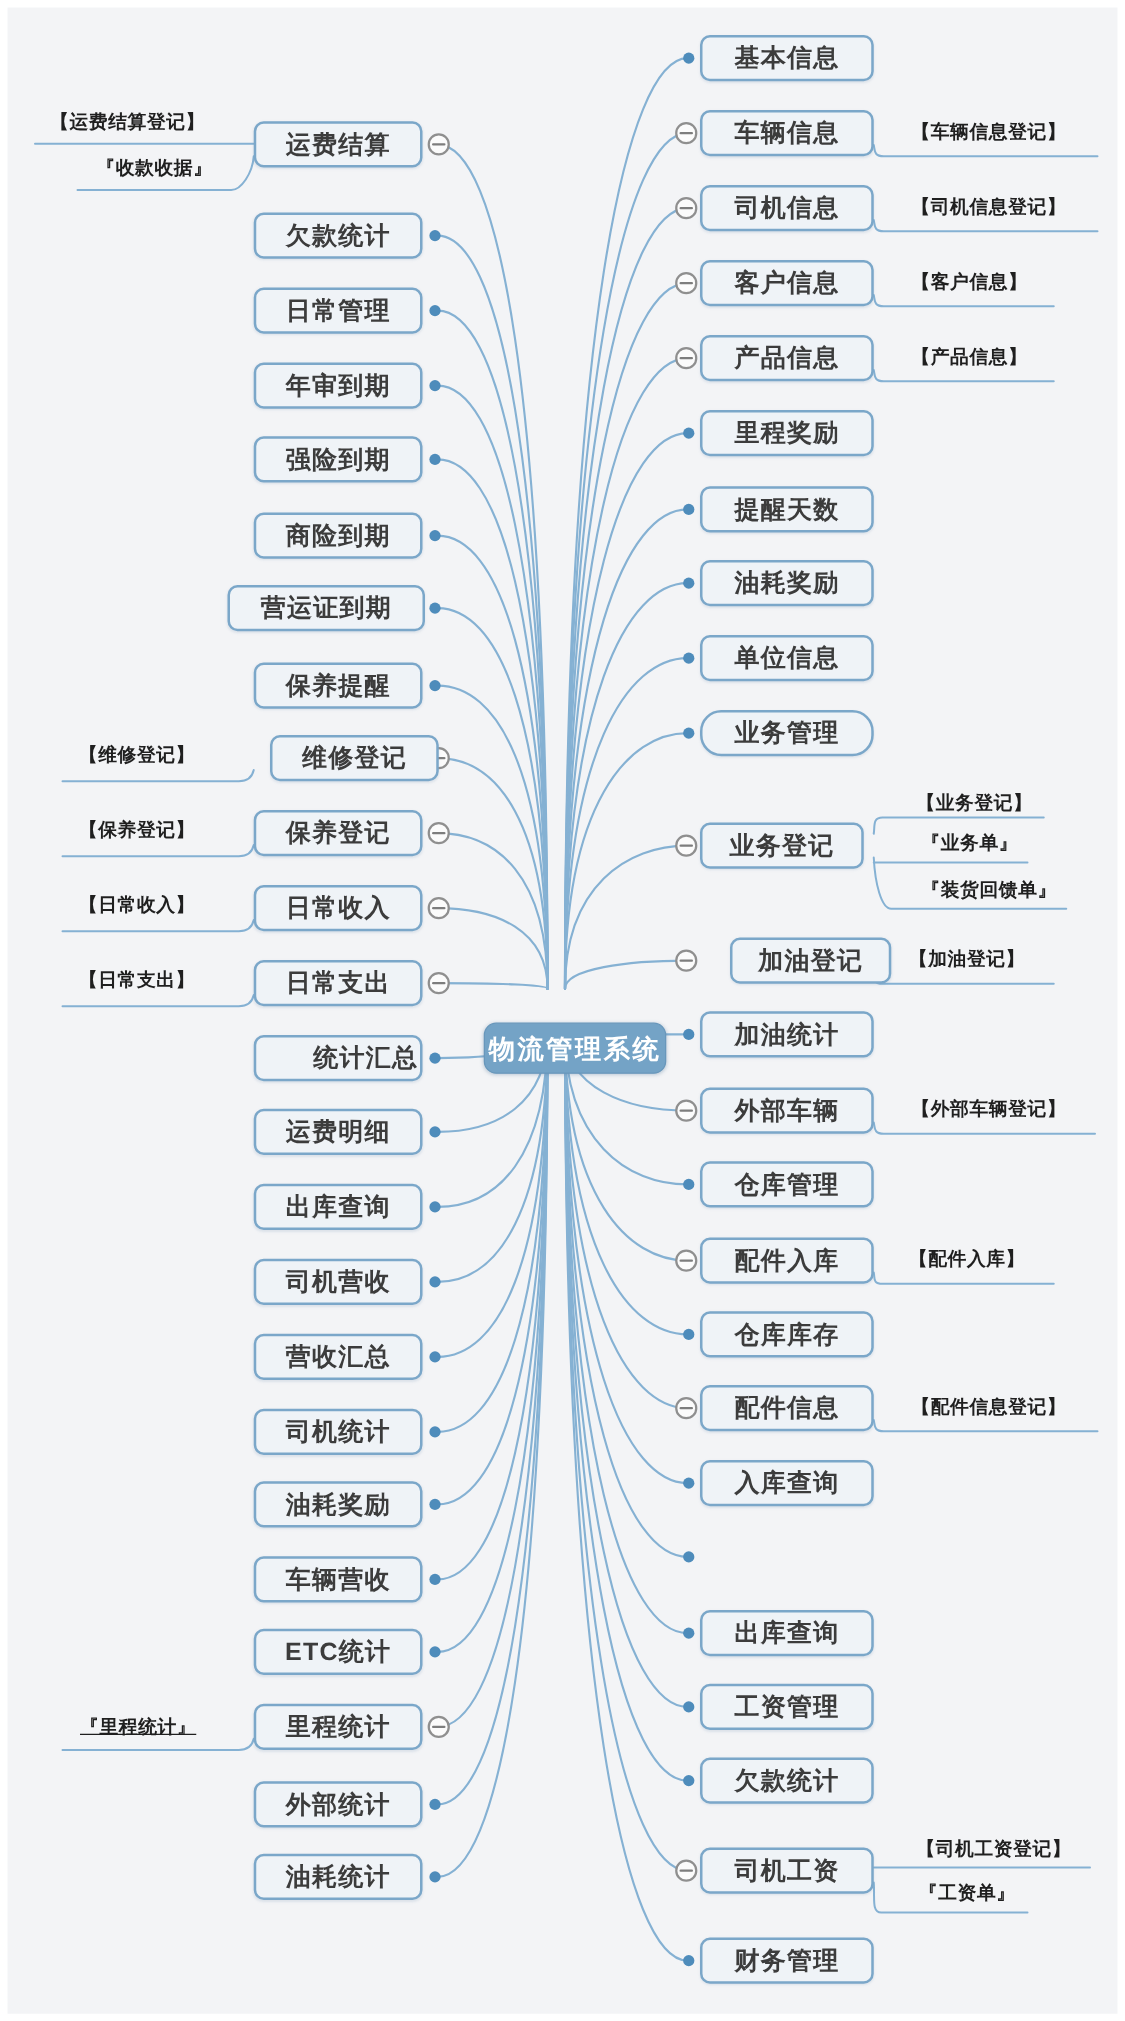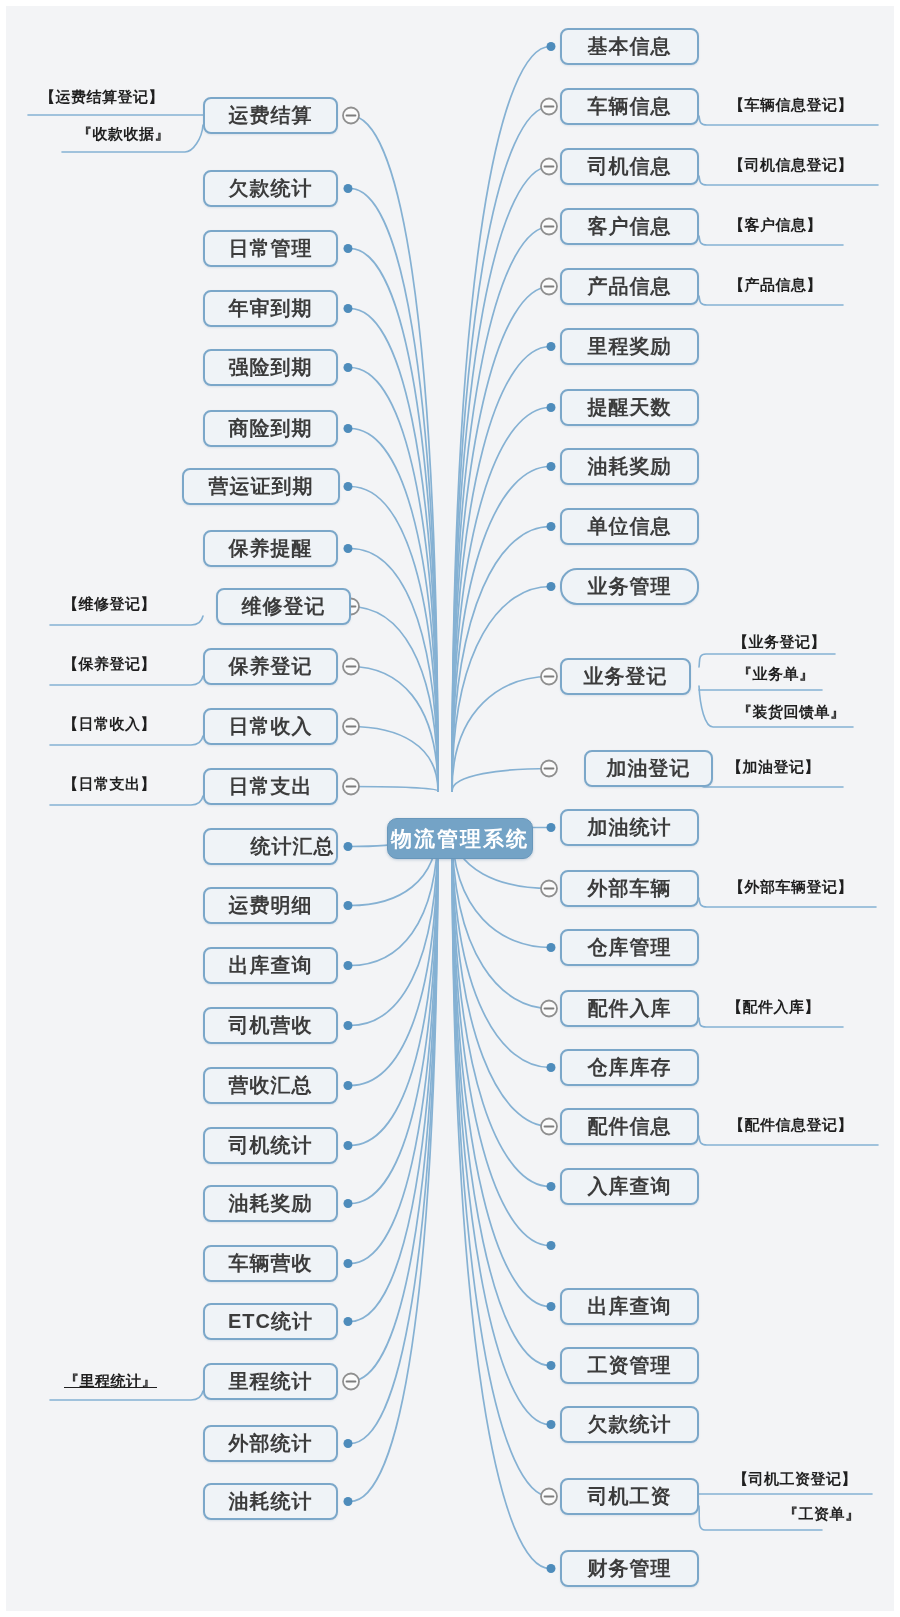--- a/index.html
+++ b/index.html
@@ -264,15 +264,15 @@
     <div class="sublabel" style="left: 727px; top: 998px;">【配件入库】</div>
     <div class="node" style="left: 560px; top: 1049px; width: 139px; height: 37px;">仓库库存</div>
     <div class="node" style="left: 560px; top: 1108px; width: 139px; height: 37px;">配件信息</div>
     <div class="sublabel" style="left: 729px; top: 1116px;">【配件信息登记】</div>
     <div class="node" style="left: 560px; top: 1168px; width: 139px; height: 37px;">入库查询</div>
     <div class="node" style="left: 560px; top: 1288px; width: 139px; height: 37px;">出库查询</div>
     <div class="node" style="left: 560px; top: 1347px; width: 139px; height: 37px;">工资管理</div>
     <div class="node" style="left: 560px; top: 1406px; width: 139px; height: 37px;">欠款统计</div>
     <div class="node" style="left: 560px; top: 1478px; width: 139px; height: 37px;">司机工资</div>
     <div class="sublabel" style="left: 733px; top: 1470px;">【司机工资登记】</div>
-    <div class="sublabel" style="left: 735px; top: 1505px; margin-left: 48px;">『工资单』</div>
+    <div class="sublabel" style="left: 735px; top: 1505px;">『工资单』</div>
     <div class="node" style="left: 560px; top: 1550px; width: 139px; height: 37px;">财务管理</div>
   </div>
 
 </body></html>

